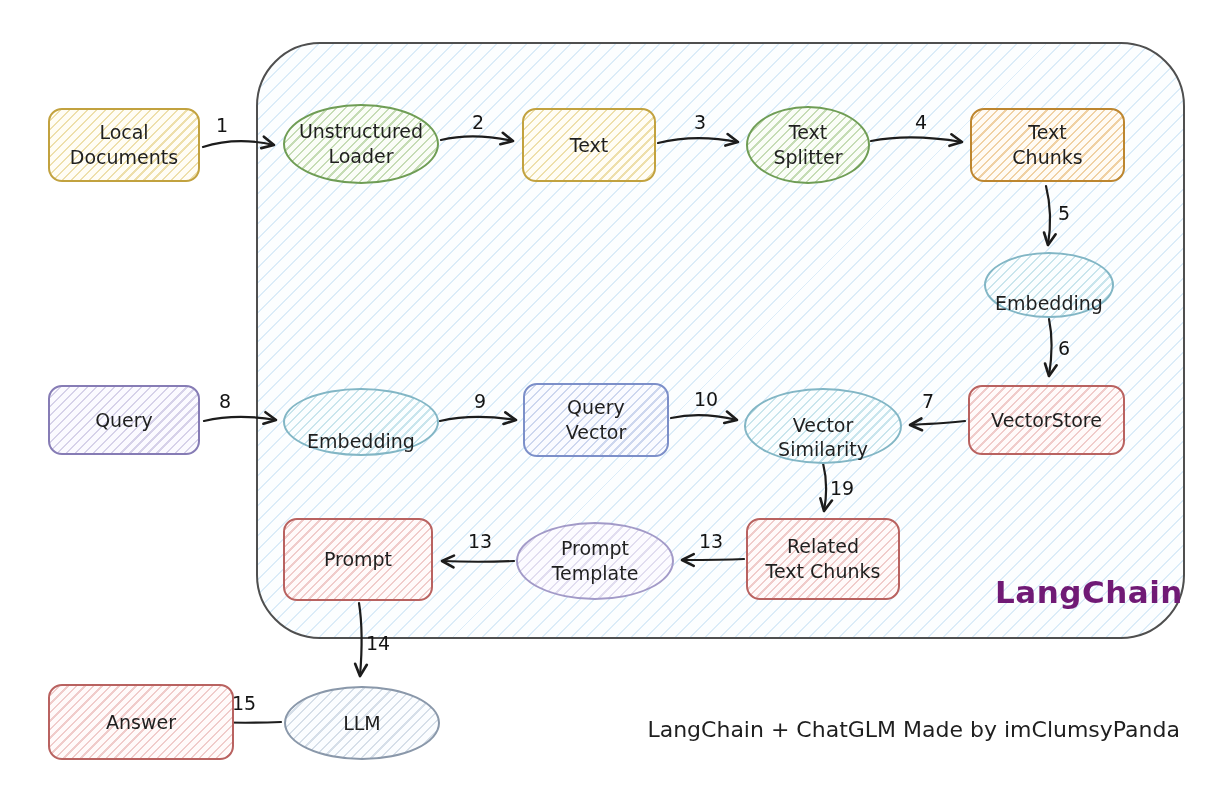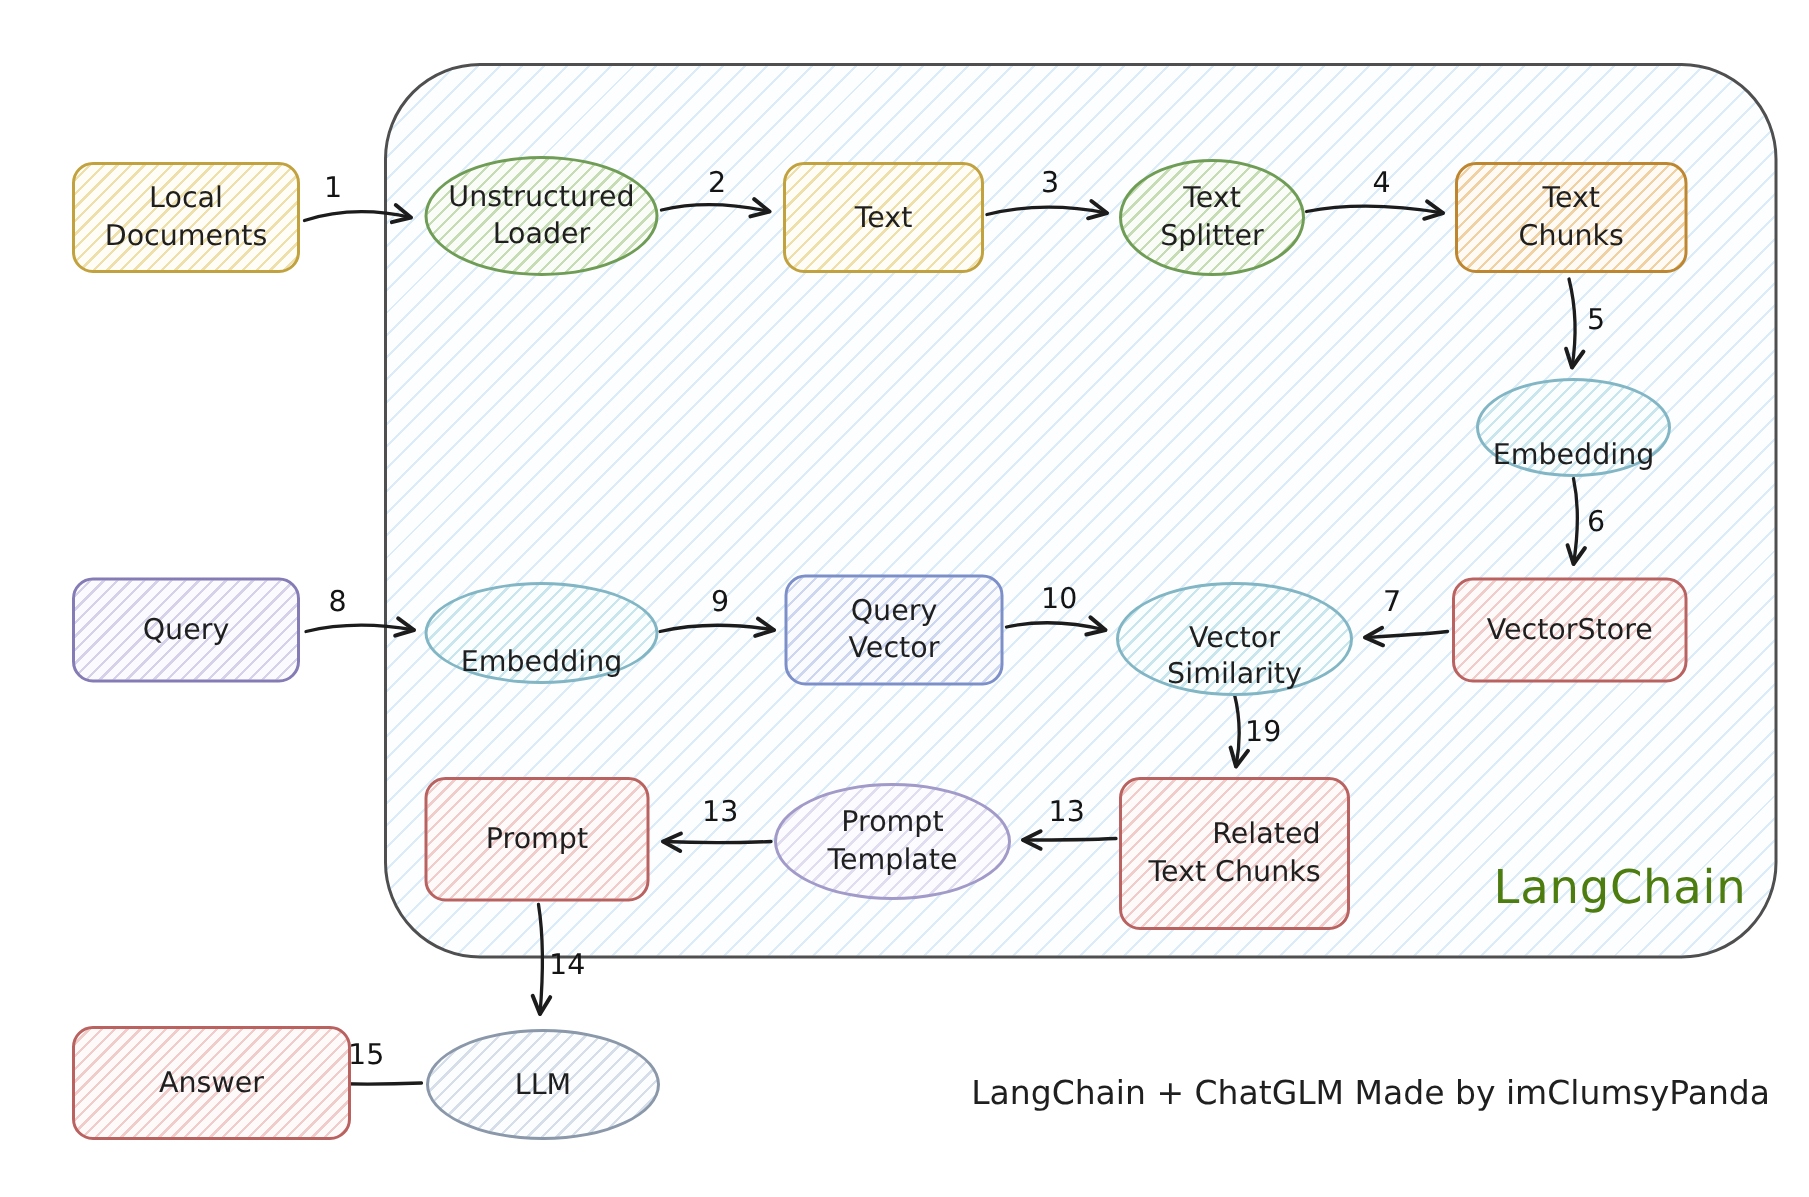--- a/index.html
+++ b/index.html
@@ -24,28 +24,28 @@
     text-align:center; font-size:19px; line-height:1.3; color:#1f1f1f;
   }
   .node span { white-space:pre-line; }
   .rect    { border:2.2px solid; border-radius:14px; }
   .ellipse { border:2.2px solid; border-radius:50%; }
 
   .yellow   { border-color:#c2a23f; background:repeating-linear-gradient(135deg, rgba(224,199,110,0.55) 0 1.6px, rgba(0,0,0,0) 1.6px 6.4px), #fffdf5; }
   .green    { border-color:#6f9d55; background:repeating-linear-gradient(135deg, rgba(154,193,126,0.55) 0 1.6px, rgba(0,0,0,0) 1.6px 6.2px), #fafdf7; }
   .orange   { border-color:#bd862f; background:repeating-linear-gradient(135deg, rgba(230,181,110,0.6) 0 1.6px, rgba(0,0,0,0) 1.6px 5.8px), #fffbf4; }
   .cyan     { border-color:#82b6c5; background:repeating-linear-gradient(135deg, rgba(168,213,225,0.6) 0 1.6px, rgba(0,0,0,0) 1.6px 6.4px), #fbfeff;align-items:flex-end; }
-  .red      { border-color:#b96260; background:repeating-linear-gradient(135deg, rgba(228,166,164,0.55) 0 1.6px, rgba(0,0,0,0) 1.6px 6.0px), #fffafa;text-align:right; }
+  .red      { border-color:#b96260; background:repeating-linear-gradient(135deg, rgba(228,166,164,0.55) 0 1.6px, rgba(0,0,0,0) 1.6px 6.0px), #fffafa; }
   .purple   { border-color:#867cb5; background:repeating-linear-gradient(135deg, rgba(184,176,215,0.55) 0 1.6px, rgba(0,0,0,0) 1.6px 6.4px), #fbfaff; }
   .lavender { border-color:#a29ac8; background:repeating-linear-gradient(135deg, rgba(199,192,225,0.5) 0 1.6px, rgba(0,0,0,0) 1.6px 6.8px), #fcfbff; }
   .bluegray { border-color:#8a98aa; background:repeating-linear-gradient(135deg, rgba(177,193,211,0.5) 0 1.6px, rgba(0,0,0,0) 1.6px 6.8px), #fbfdff; }
 
   .edge-label { position:absolute; font-size:19px; color:#141414; }
 
-  .langchain-label { position:absolute; left:995px; top:574px; width:170px; text-align:center; font-size:31px; color:#4d7c0f; letter-spacing:0.5px; }
+  .langchain-label { position:absolute; left:995px; top:574px; width:170px; text-align:center; font-size:31px; color:#701a75; letter-spacing:0.5px;font-weight:bold; }
   .caption { position:absolute; left:560px; top:717px; width:620px; text-align:right; font-size:22px; color:#1f1f1f; }
 </style>
 </head>
 <body>
 
 <div class="canvas">
 
   <div class="container-box"></div>
 
   <svg class="edges" viewBox="0 0 1206 798">
@@ -106,21 +106,21 @@
   </div>
   <div class="node rect purple" style="left:523px;top:383px;width:146px;height:74px;border-color:#7c8fc9;background:repeating-linear-gradient(135deg, rgba(168,185,225,0.55) 0 1.6px, rgba(0,0,0,0) 1.6px 6.4px), #fafbff;">
     <span>Query
 Vector</span>
   </div>
   <div class="node ellipse cyan" style="left:744px;top:388px;width:158px;height:76px">
     <span>Vector
 Similarity</span>
   </div>
 
-  <div class="node rect red" style="left:746px;top:518px;width:154px;height:102px">
+  <div class="node rect red" style="left:746px;top:518px;width:154px;height:82px">
     <span>Related
 Text Chunks</span>
   </div>
   <div class="node ellipse lavender" style="left:516px;top:522px;width:158px;height:78px">
     <span>Prompt
 Template</span>
   </div>
   <div class="node rect red" style="left:283px;top:518px;width:150px;height:83px">
     <span>Prompt</span>
   </div>

